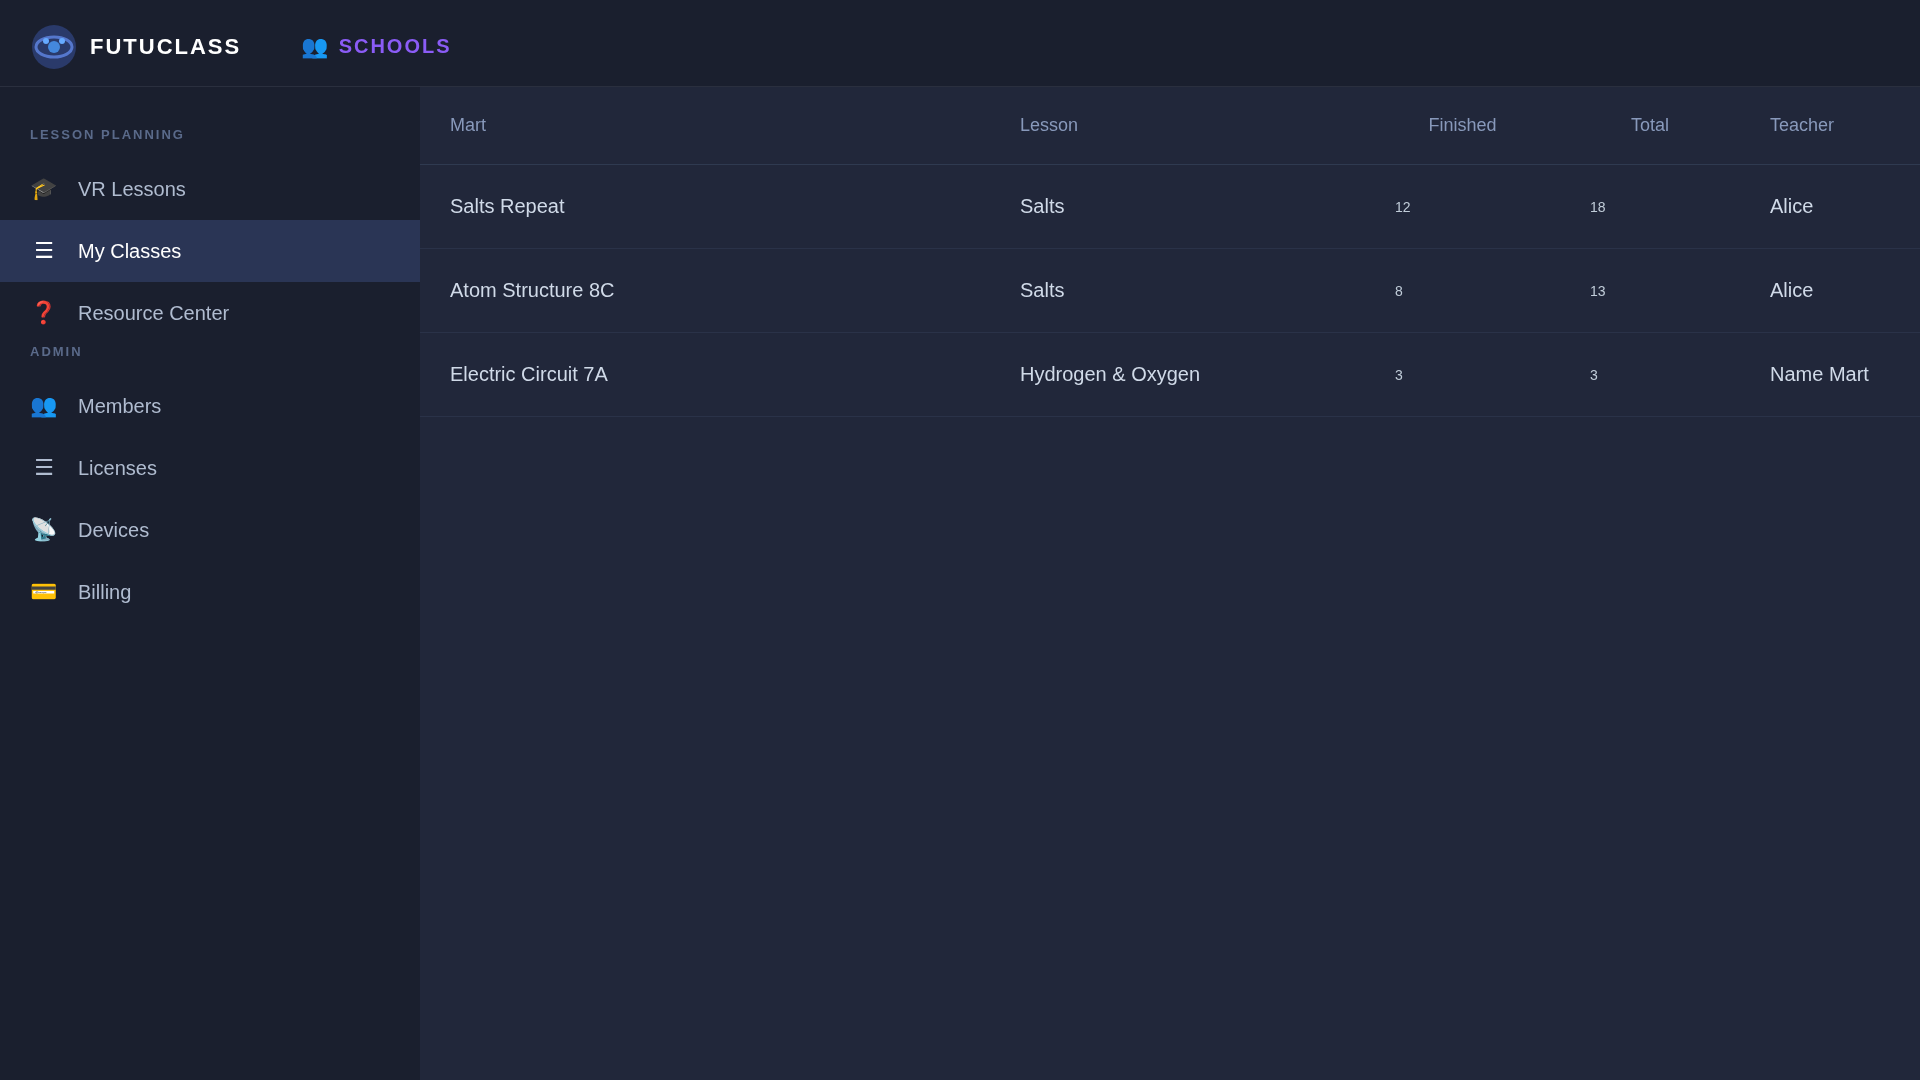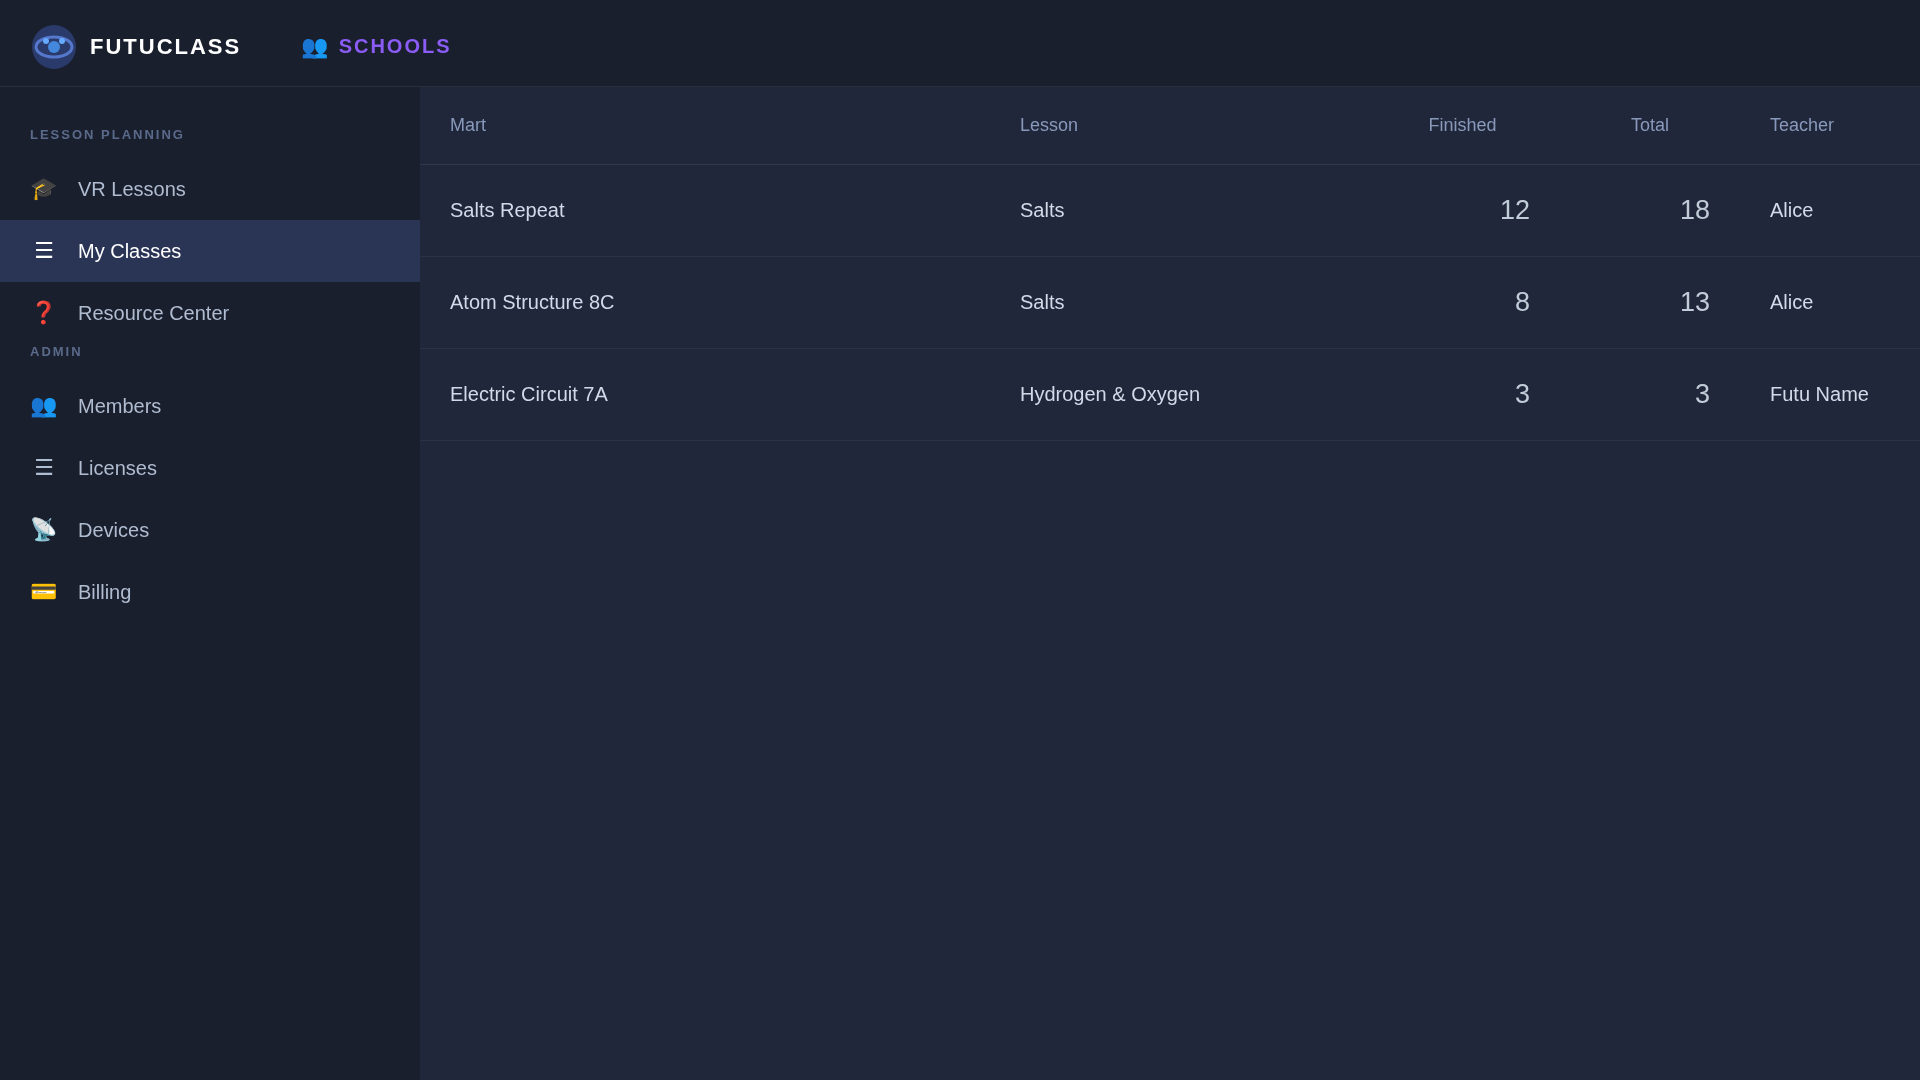--- a/index.html
+++ b/index.html
@@ -127,22 +127,21 @@
     .class-table tbody tr {
       border-bottom: 1px solid #2a3248;
     }
     .class-table td {
       padding: 30px 30px;
       font-size: 20px;
       color: #d0dae8;
       vertical-align: middle;
     }
     .class-table td.num-col {
-      text-align: right;
-      font-size: 27px;
+      font-size: 14px;
       color: #c0ccd8;
     }
     .col-name { width: 38%; }
     .col-lesson { width: 25%; }
     .col-finished { width: 13%; }
     .col-total { width: 12%; }
     .col-teacher { width: 12%; }
   </style>
 </head>
 <body>
@@ -227,19 +226,19 @@
       <td class="col-lesson">Salts</td>
       <td class="col-finished num-col">8</td>
       <td class="col-total num-col">13</td>
       <td class="col-teacher">Alice</td>
     </tr>
           <tr>
       <td class="col-name">Electric Circuit 7A</td>
       <td class="col-lesson">Hydrogen &amp; Oxygen</td>
       <td class="col-finished num-col">3</td>
       <td class="col-total num-col">3</td>
-      <td class="col-teacher">Futu Name</td>
+      <td class="col-teacher">Name Mart</td>
     </tr>
         </tbody>
     </table>
   </main>
 
 </div>
 
 </body></html>

